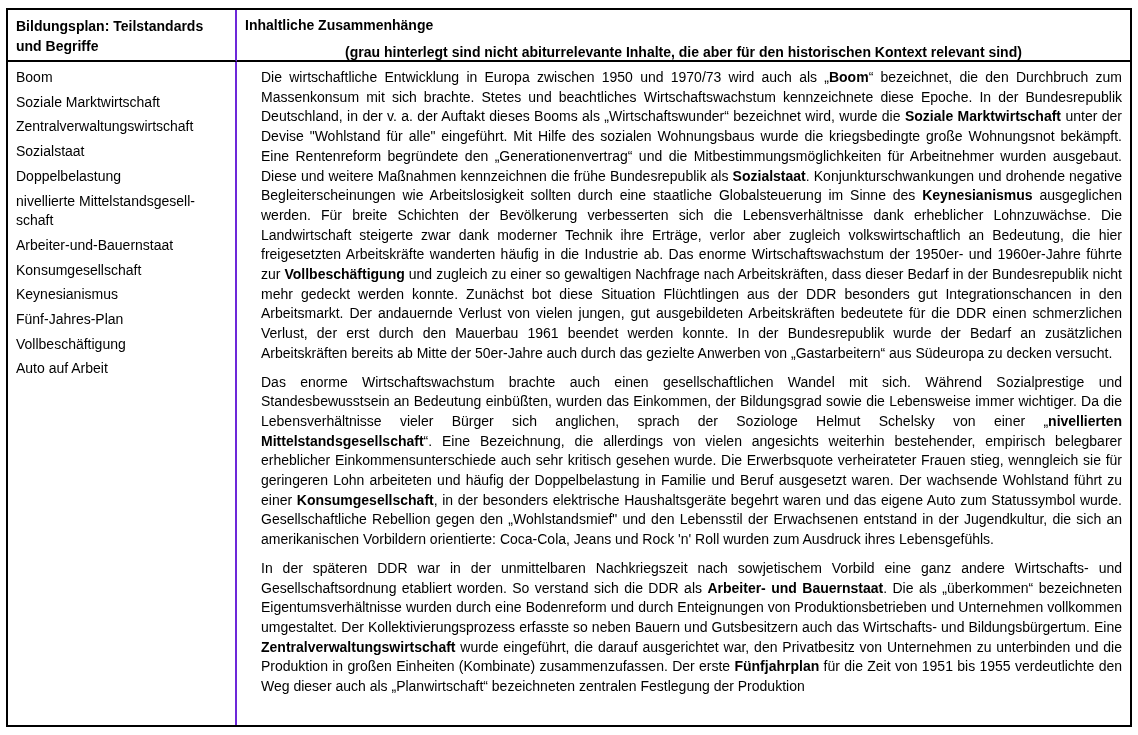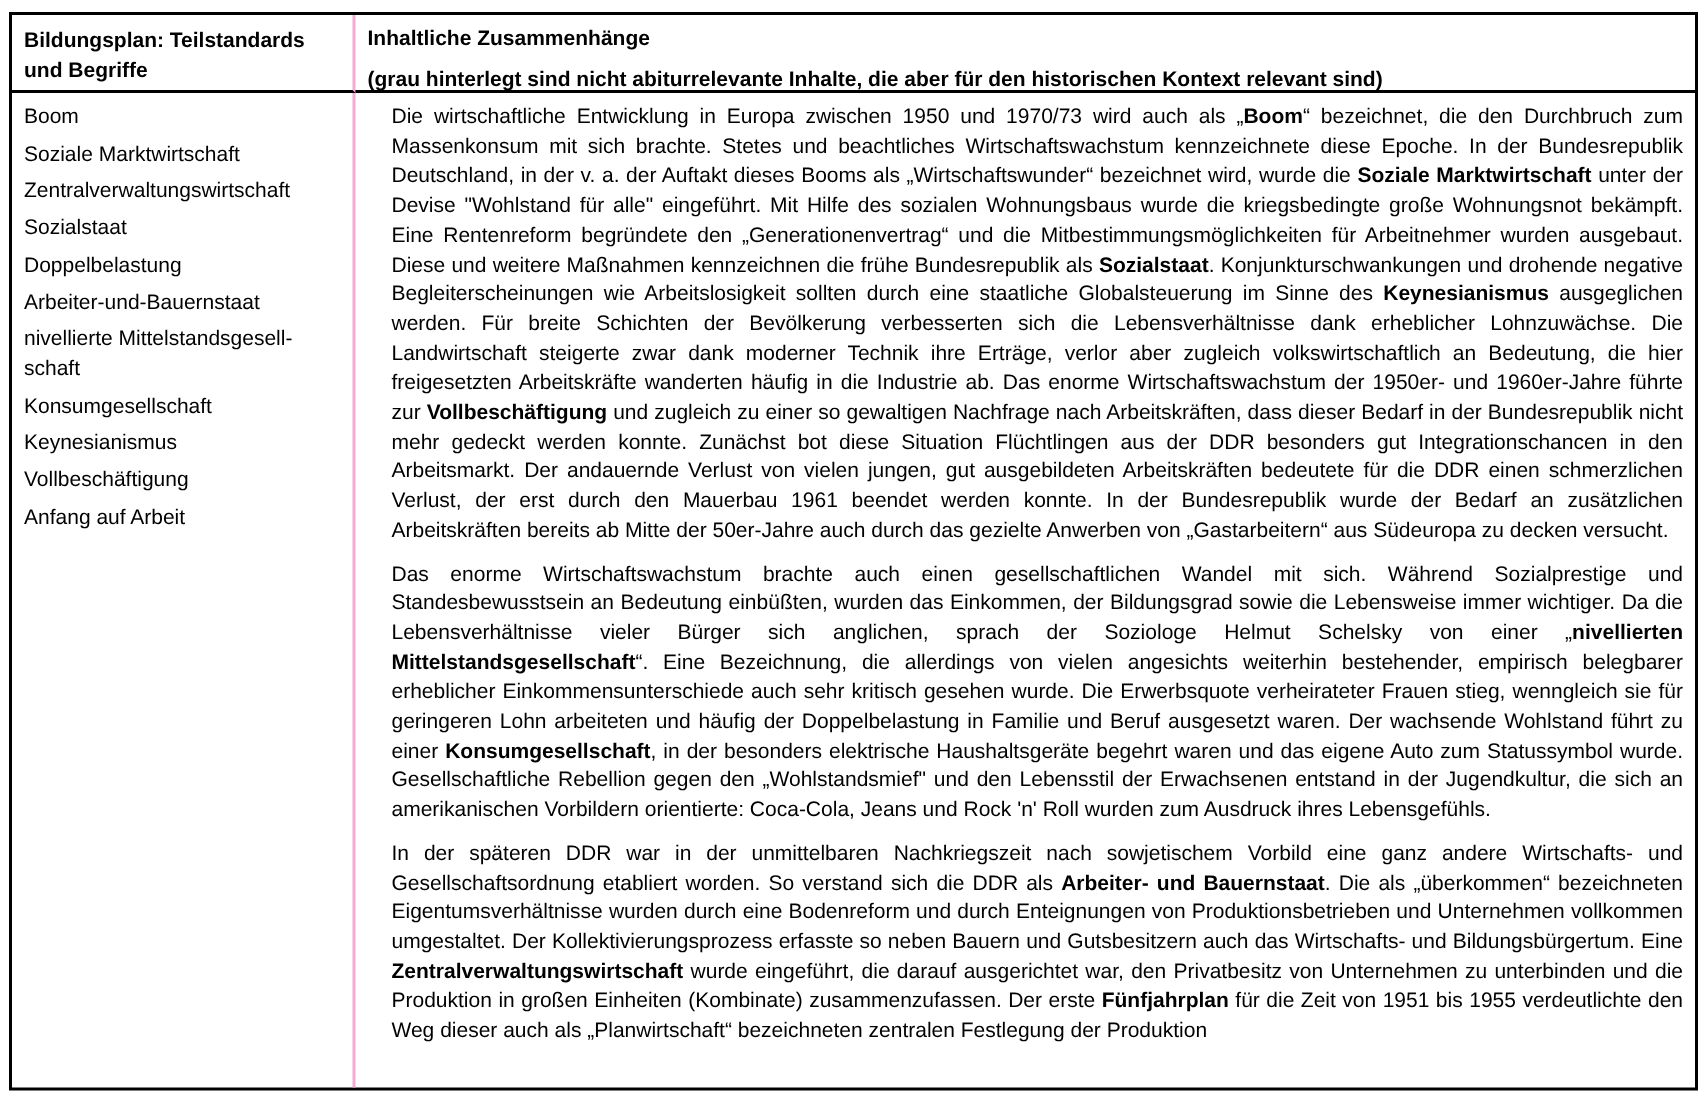--- a/index.html
+++ b/index.html
@@ -25,23 +25,23 @@
   .cell {
     overflow: hidden;
     padding: 6px 8px;
     font-size: 14px;
     line-height: 19.7px;
   }
   .header-cell {
     border-bottom: 2px solid #000000;
     font-weight: bold;
   }
-  .left-cell { border-right: 2px solid #f9a8d4; }
+  .left-cell { border-right: 2px solid #6d28d9; }
   .th-left { white-space: pre-line; padding-top: 7px; }
-  .th-right .line2 { margin-top: 7px; }
+  .th-right .line2 { margin-top: 7px; text-align: center; }
   .standards-title {
     font-weight: bold;
     white-space: pre-line;
     margin-bottom: 14px;
   }
   .term {
     white-space: pre-line;
     margin-bottom: 5px;
   }
   .content-cell p {
@@ -65,27 +65,28 @@
       <div class="line2">(grau hinterlegt sind nicht abiturrelevante Inhalte, die aber für den historischen Kontext relevant sind)</div>
     </div>
 
     <div class="cell left-cell">
       <div>
           <div class="term">Boom</div>
           <div class="term">Soziale Marktwirtschaft</div>
           <div class="term">Zentralverwaltungswirtschaft</div>
           <div class="term">Sozialstaat</div>
           <div class="term">Doppelbelastung</div>
-          <div class="term">Arbeiter-und-Bauernstaat</div>
           <div class="term">nivellierte Mittelstandsgesell-
 schaft</div>
+          <div class="term">Arbeiter-und-Bauernstaat</div>
           <div class="term">Konsumgesellschaft</div>
           <div class="term">Keynesianismus</div>
+          <div class="term">Fünf-Jahres-Plan</div>
           <div class="term">Vollbeschäftigung</div>
-          <div class="term">Anfang auf Arbeit</div>
+          <div class="term">Auto auf Arbeit</div>
         </div>
     </div>
 
     <div class="cell content-cell">
       <div>
           <p><span>Die wirtschaftliche Entwicklung in Europa zwischen 1950 und 1970/73 wird auch als „</span><b>Boom</b><span>“ bezeichnet, die den Durchbruch zum Massenkonsum mit sich brachte. Stetes und beachtliches Wirtschaftswachstum kennzeichnete diese Epoche. In der Bundesrepublik Deutschland, in der v. a. der Auftakt dieses Booms als „Wirtschaftswunder“ bezeichnet wird, wurde die </span><b>Soziale Marktwirtschaft</b><span> unter der Devise "Wohlstand für alle" eingeführt. Mit Hilfe des sozialen Wohnungsbaus wurde die kriegsbedingte große Wohnungsnot bekämpft. Eine Rentenreform begründete den „Generationenvertrag“ und die Mitbestimmungsmöglichkeiten für Arbeitnehmer wurden ausgebaut. Diese und weitere Maßnahmen kennzeichnen die frühe Bundesrepublik als </span><b>Sozialstaat</b><span>. Konjunkturschwankungen und drohende negative Begleiterscheinungen wie Arbeitslosigkeit sollten durch eine staatliche Globalsteuerung im Sinne des </span><b>Keynesianismus</b><span> ausgeglichen werden. Für breite Schichten der Bevölkerung verbesserten sich die Lebensverhältnisse dank erheblicher Lohnzuwächse. Die Landwirtschaft steigerte zwar dank moderner Technik ihre Erträge, verlor aber zugleich volkswirtschaftlich an Bedeutung, die hier freigesetzten Arbeitskräfte wanderten häufig in die Industrie ab. Das enorme Wirtschaftswachstum der 1950er- und 1960er-Jahre führte zur </span><b>Vollbeschäftigung</b><span> und zugleich zu einer so gewaltigen Nachfrage nach Arbeitskräften, dass dieser Bedarf in der Bundesrepublik nicht mehr gedeckt werden konnte. Zunächst bot diese Situation Flüchtlingen aus der DDR besonders gut Integrationschancen in den Arbeitsmarkt. Der andauernde Verlust von vielen jungen, gut ausgebildeten Arbeitskräften bedeutete für die DDR einen schmerzlichen Verlust, der erst durch den Mauerbau 1961 beendet werden konnte. In der Bundesrepublik wurde der Bedarf an zusätzlichen Arbeitskräften bereits ab Mitte der 50er-Jahre auch durch das gezielte Anwerben von „Gastarbeitern“ aus Südeuropa zu decken versucht.</span></p>
           <p><span>Das enorme Wirtschaftswachstum brachte auch einen gesellschaftlichen Wandel mit sich. Während Sozialprestige und Standesbewusstsein an Bedeutung einbüßten, wurden das Einkommen, der Bildungsgrad sowie die Lebensweise immer wichtiger. Da die Lebensverhältnisse vieler Bürger sich anglichen, sprach der Soziologe Helmut Schelsky von einer „</span><b>nivellierten Mittelstandsgesellschaft</b><span>“. Eine Bezeichnung, die allerdings von vielen angesichts weiterhin bestehender, empirisch belegbarer erheblicher Einkommensunterschiede auch sehr kritisch gesehen wurde. Die Erwerbsquote verheirateter Frauen stieg, wenngleich sie für geringeren Lohn arbeiteten und häufig der Doppelbelastung in Familie und Beruf ausgesetzt waren. Der wachsende Wohlstand führt zu einer </span><b>Konsumgesellschaft</b><span>, in der besonders elektrische Haushaltsgeräte begehrt waren und das eigene Auto zum Statussymbol wurde. Gesellschaftliche Rebellion gegen den „Wohlstandsmief" und den Lebensstil der Erwachsenen entstand in der Jugendkultur, die sich an amerikanischen Vorbildern orientierte: Coca-Cola, Jeans und Rock 'n' Roll wurden zum Ausdruck ihres Lebensgefühls.</span></p>
           <p><span>In der späteren DDR war in der unmittelbaren Nachkriegszeit nach sowjetischem Vorbild eine ganz andere Wirtschafts- und Gesellschaftsordnung etabliert worden. So verstand sich die DDR als </span><b>Arbeiter- und Bauernstaat</b><span>. Die als „überkommen“ bezeichneten Eigentumsverhältnisse wurden durch eine Bodenreform und durch Enteignungen von Produktionsbetrieben und Unternehmen vollkommen umgestaltet. Der Kollektivierungsprozess erfasste so neben Bauern und Gutsbesitzern auch das Wirtschafts- und Bildungsbürgertum. Eine </span><b>Zentralverwaltungswirtschaft</b><span> wurde eingeführt, die darauf ausgerichtet war, den Privatbesitz von Unternehmen zu unterbinden und die Produktion in großen Einheiten (Kombinate) zusammenzufassen. Der erste </span><b>Fünfjahrplan</b><span> für die Zeit von 1951 bis 1955 verdeutlichte den Weg dieser auch als „Planwirtschaft“ bezeichneten zentralen Festlegung der Produktion</span></p>
         </div>
     </div>

